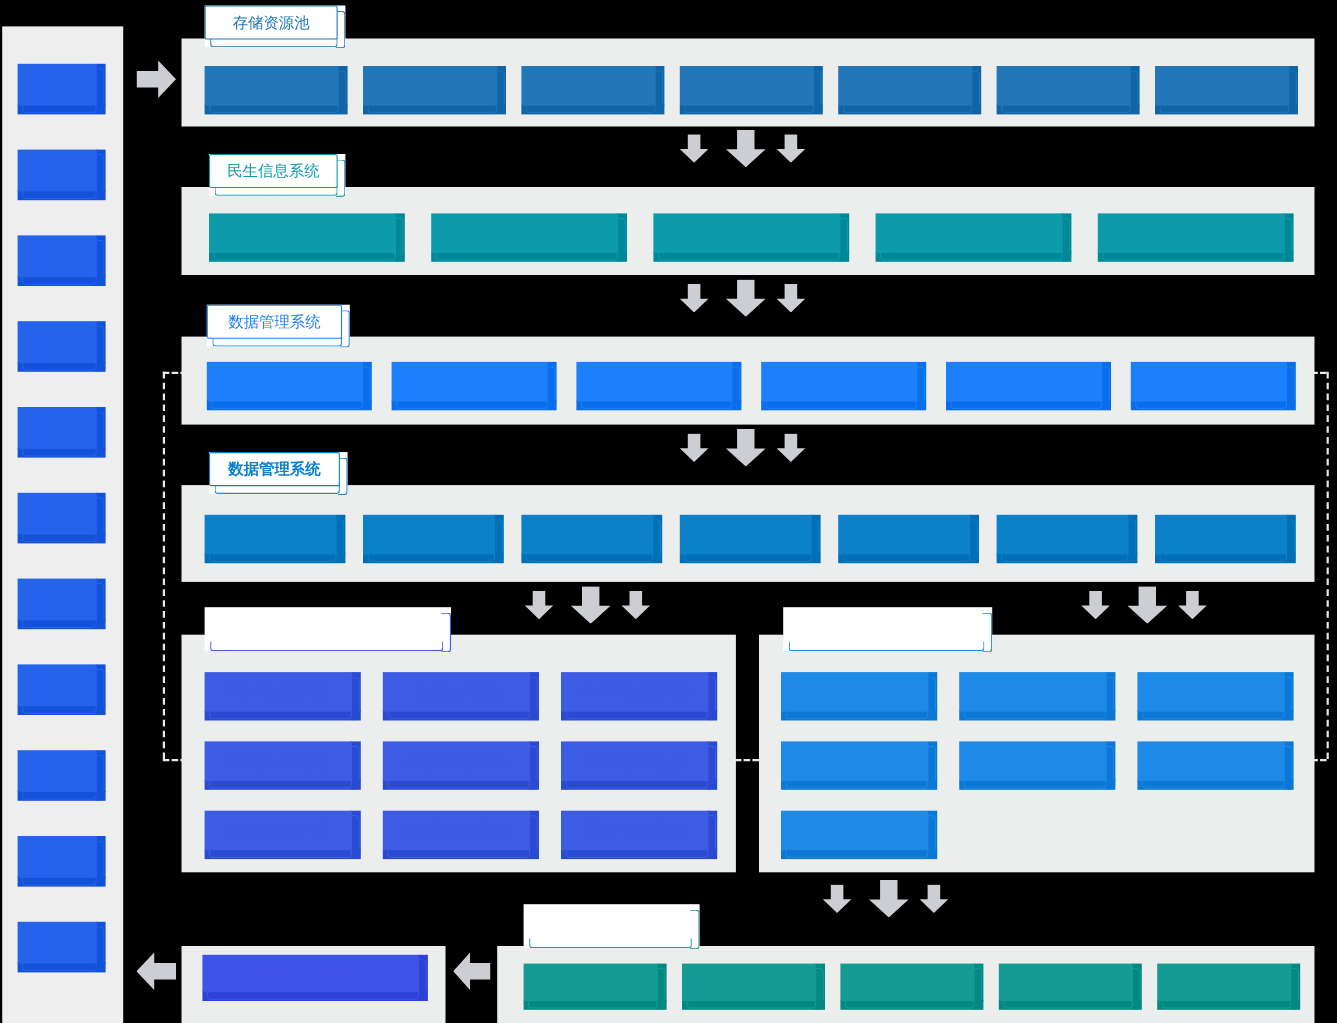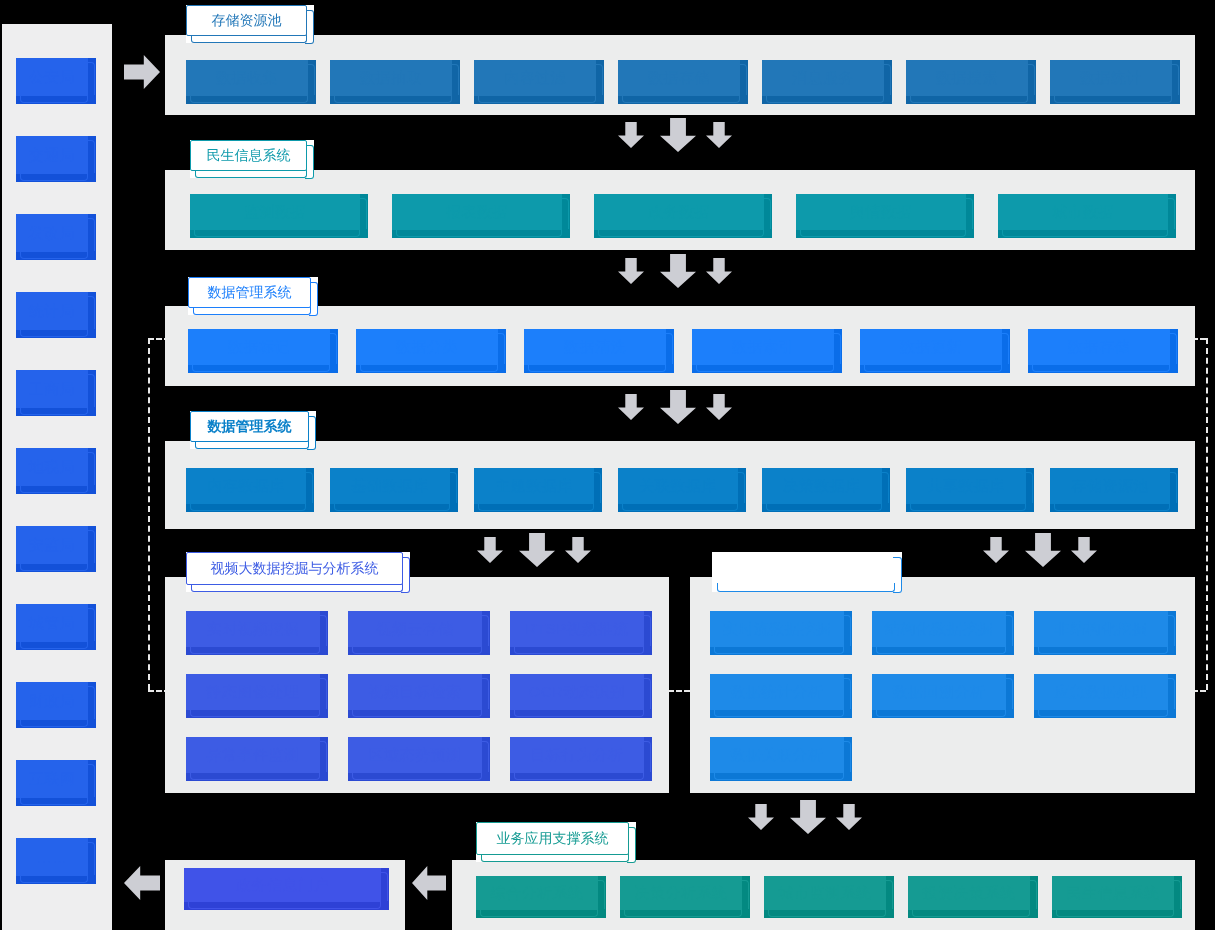--- a/index.html
+++ b/index.html
@@ -295,21 +295,20 @@
       <span class="face" style="background:#0b81c9">共享数据库</span>
     </div>
     <div class="box" style="left: 1050px; top: 468px; width: 128px; height: 44px; color: rgb(11, 129, 201);">
       <span class="side" style="background:#006fb7"></span>
       <span class="bot" style="background:#006fb7"></span>
       <span class="face" style="background:#0b81c9">存储资源池</span>
     </div>
     <div class="tab" style="left: 186px; top: 552px; width: 224px; height: 40px; color: rgb(61, 92, 228);">
       <span class="t-side"></span>
       <span class="t-bot"></span>
-      <span class="t-face" style="color:#3d5ce4">视频大数据挖掘与分析系统</span>
     </div>
     <div class="box" style="left: 186px; top: 611px; width: 142px; height: 44px; color: rgb(61, 92, 228);">
       <span class="side" style="background:#2b4ad2"></span>
       <span class="bot" style="background:#2b4ad2"></span>
       <span class="face" style="background:#3d5ce4">实时视频挖掘</span>
     </div>
     <div class="box" style="left: 348px; top: 611px; width: 142px; height: 44px; color: rgb(61, 92, 228);">
       <span class="side" style="background:#2b4ad2"></span>
       <span class="bot" style="background:#2b4ad2"></span>
       <span class="face" style="background:#3d5ce4">视频云存储</span>
@@ -384,21 +383,20 @@
       <span class="face" style="background:#1e8ae8">应急数据处理</span>
     </div>
     <div class="box" style="left: 710px; top: 737px; width: 142px; height: 44px; color: rgb(30, 138, 232);">
       <span class="side" style="background:#0c78d6"></span>
       <span class="bot" style="background:#0c78d6"></span>
       <span class="face" style="background:#1e8ae8">数据关联分析</span>
     </div>
     <div class="tab" style="left: 476px; top: 822px; width: 160px; height: 40px; color: rgb(21, 155, 147);">
       <span class="t-side"></span>
       <span class="t-bot"></span>
-      <span class="t-face" style="color:#159b93">业务应用支撑系统</span>
     </div>
     <div class="box" style="left: 476px; top: 876px; width: 130px; height: 42px; color: rgb(21, 155, 147);">
       <span class="side" style="background:#038981"></span>
       <span class="bot" style="background:#038981"></span>
       <span class="face" style="background:#159b93">综合分析系统</span>
     </div>
     <div class="box" style="left: 620px; top: 876px; width: 130px; height: 42px; color: rgb(21, 155, 147);">
       <span class="side" style="background:#038981"></span>
       <span class="bot" style="background:#038981"></span>
       <span class="face" style="background:#159b93">决策分析系统</span>

